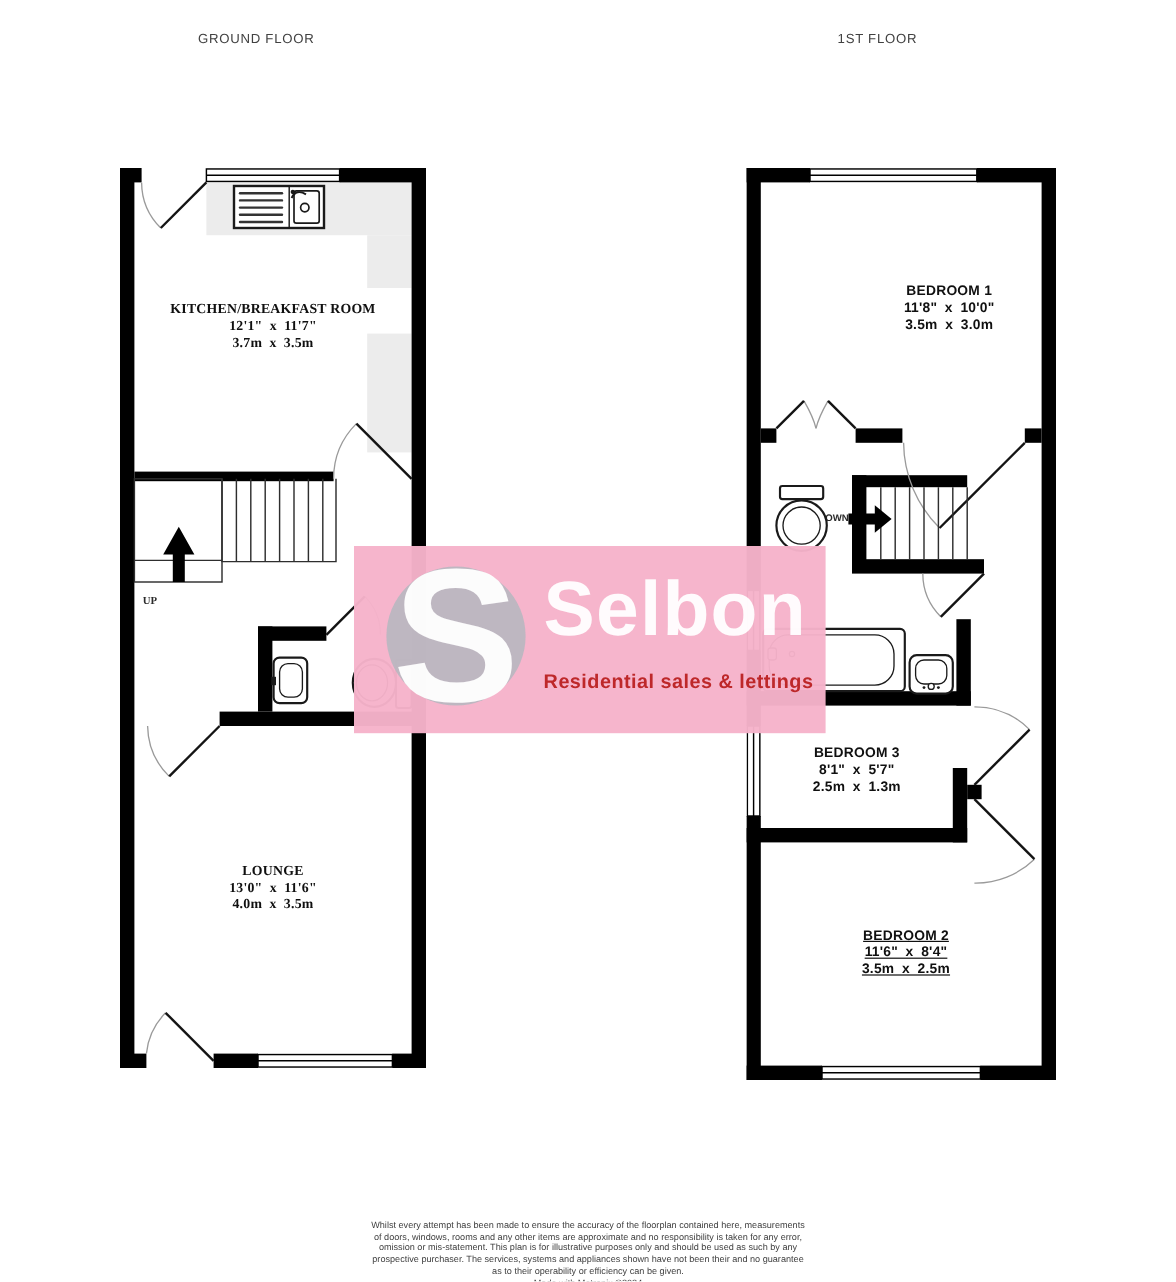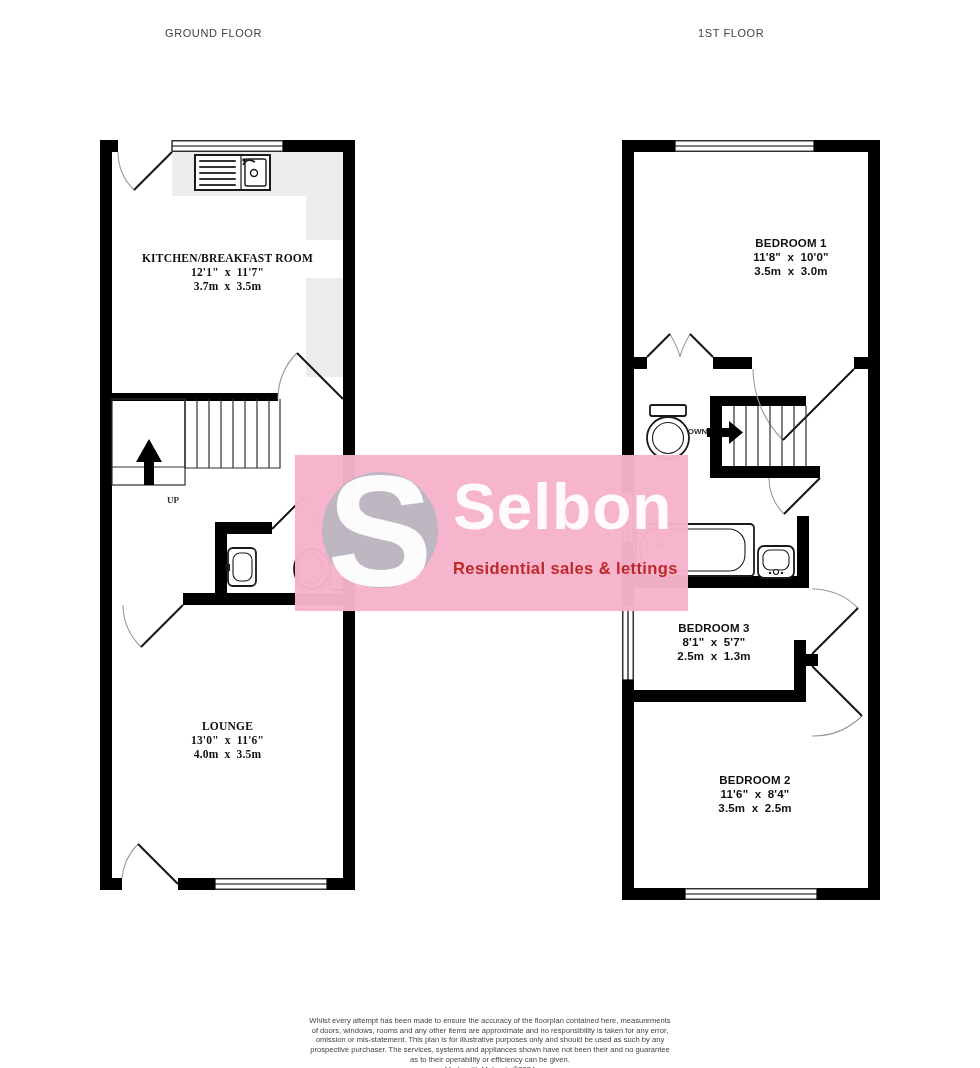--- a/index.html
+++ b/index.html
@@ -39,21 +39,21 @@
     <div class="room-label" style="left:0;width:255px;top:111px;">
       <div>KITCHEN/BREAKFAST ROOM</div>
       <div class="dim">12'1" x 11'7"</div>
       <div class="dim">3.7m x 3.5m</div>
     </div>
     <div class="room-label" style="left:0;width:255px;top:579px;">
       <div>LOUNGE</div>
       <div class="dim">13'0" x 11'6"</div>
       <div class="dim">4.0m x 3.5m</div>
     </div>
-    <div class="stair-label" style="left:19px;width:60px;top:355px;text-align:right;font-size:9px;">UP</div>
+    <div class="stair-label" style="left:19px;width:60px;top:355px;text-align:left;font-size:9px;">UP</div>
 
     <svg width="255" height="750" viewBox="0 0 255 750">
 
       <g fill="#ececec">
         <rect x="72" y="12" width="171" height="44"></rect>
         <rect x="206" y="56" width="37" height="44"></rect>
         <rect x="206" y="138" width="37" height="99"></rect>
       </g>
 
       <g fill="#000">
@@ -142,21 +142,21 @@
     <div class="room-label" style="left:0;width:258px;top:96px;margin-left:40px;">
       <div>BEDROOM 1</div>
       <div class="dim">11'8" x 10'0"</div>
       <div class="dim">3.5m x 3.0m</div>
     </div>
     <div class="room-label" style="left:0;width:184px;top:481px;">
       <div>BEDROOM 3</div>
       <div class="dim">8'1" x 5'7"</div>
       <div class="dim">2.5m x 1.3m</div>
     </div>
-    <div class="room-label" style="left:0;width:266px;top:633px;">
+    <div class="room-label" style="left:0;width:266px;top:633px;text-decoration:underline;">
       <div>BEDROOM 2</div>
       <div class="dim">11'6" x 8'4"</div>
       <div class="dim">3.5m x 2.5m</div>
     </div>
     <div class="stair-label" style="left:60px;top:287px;font-size:8px;">DOWN</div>
 
     <svg width="258" height="760" viewBox="0 0 258 760">
 
       <g fill="#000">
         <rect x="0" y="0" width="12" height="352"></rect>

